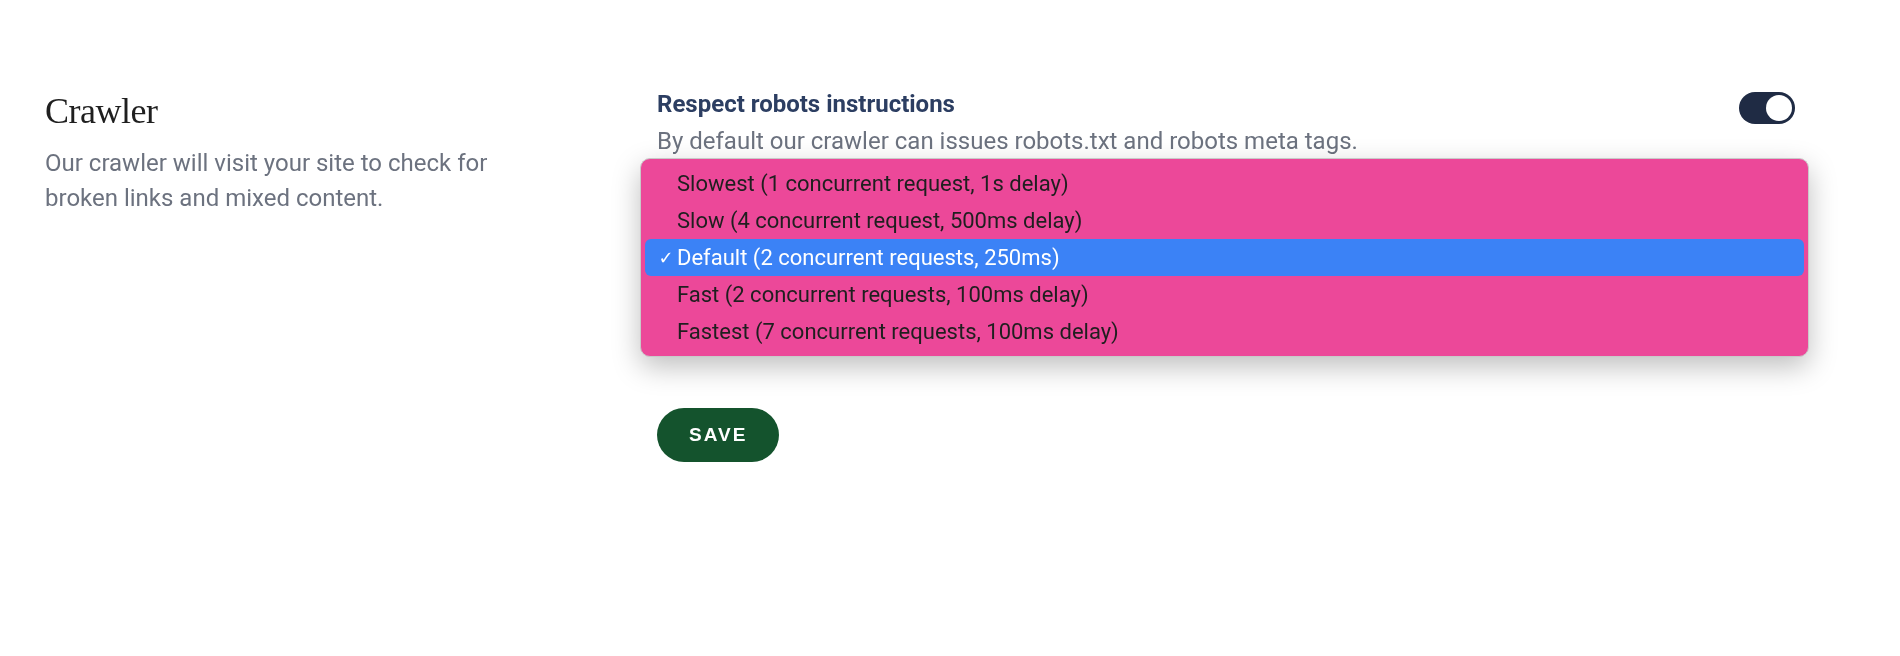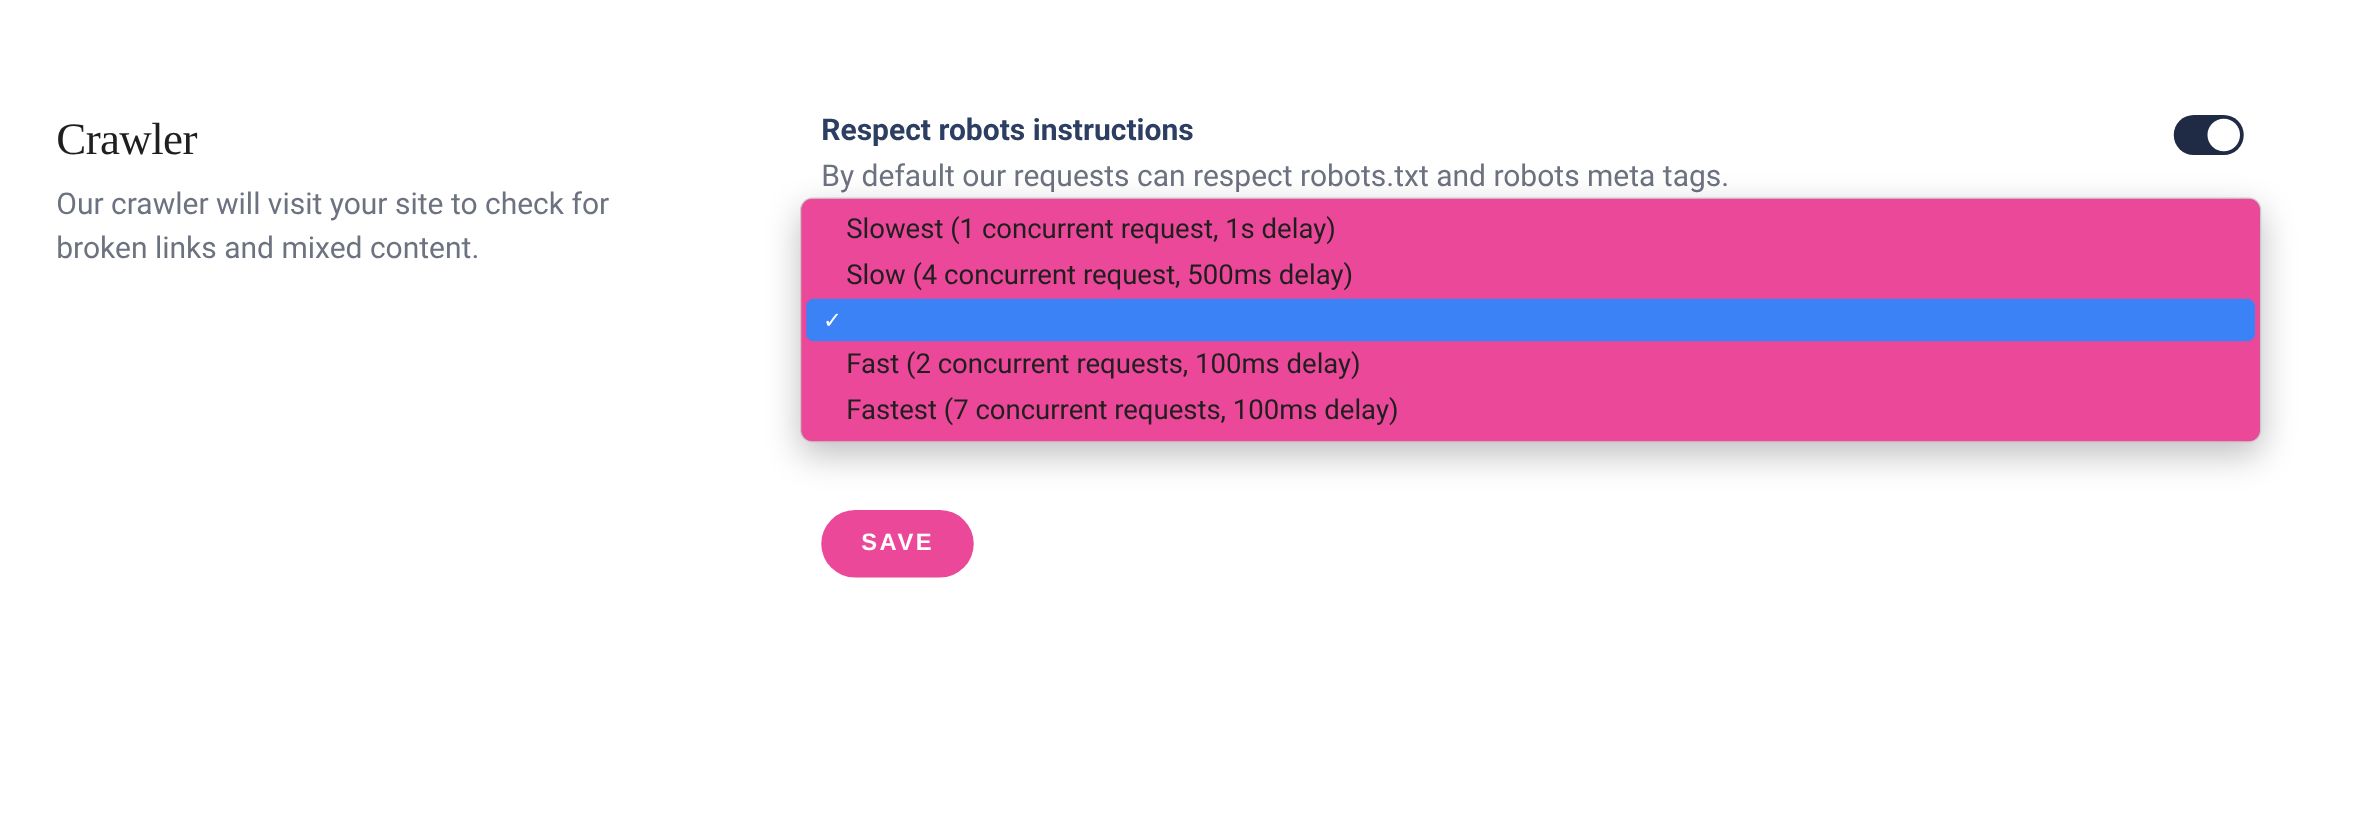--- a/index.html
+++ b/index.html
@@ -82,21 +82,21 @@
     top: 155px;
     left: 0;
     right: 60px;
     height: 60px;
     border: 2px solid #e8633a;
     border-radius: 8px;
     z-index: 1;
   }
   .save-btn {
     margin-top: 50px;
-    background: #ec4899;
+    background: #14532d;
     color: #fff;
     border: none;
     border-radius: 28px;
     padding: 16px 32px;
     font-size: 19px;
     font-weight: 700;
     letter-spacing: 2px;
     cursor: pointer;
   }
   .dropdown {
@@ -138,40 +138,41 @@
 <div class="page">
   <div class="left-col">
     <h2 class="section-title">Crawler</h2>
     <p class="section-desc">Our crawler will visit your site to check for broken links and mixed content.</p>
   </div>
 
   <div class="right-col">
     <div class="setting-row">
       <div class="setting-text">
         <div class="setting-title">Respect robots instructions</div>
-        <div class="setting-desc">By default our requests can respect robots.txt and robots meta tags.</div>
+        <div class="setting-desc">By default our crawler can issues robots.txt and robots meta tags.</div>
       </div>
       <div class="toggle">
         <div class="toggle-knob"></div>
       </div>
     </div>
 
     <div class="select-box"></div>
 
     <div class="dropdown">
       <div class="dropdown-item">
         <span class="check-col"></span>
         <span class="dropdown-label">Slowest (1 concurrent request, 1s delay)</span>
       </div>
       <div class="dropdown-item">
         <span class="check-col"></span>
         <span class="dropdown-label">Slow (4 concurrent request, 500ms delay)</span>
       </div>
       <div class="dropdown-item selected">
         <span class="check-col">✓</span>
+        <span class="dropdown-label">Default (2 concurrent requests, 250ms)</span>
       </div>
       <div class="dropdown-item">
         <span class="check-col"></span>
         <span class="dropdown-label">Fast (2 concurrent requests, 100ms delay)</span>
       </div>
       <div class="dropdown-item">
         <span class="check-col"></span>
         <span class="dropdown-label">Fastest (7 concurrent requests, 100ms delay)</span>
       </div>
     </div>

